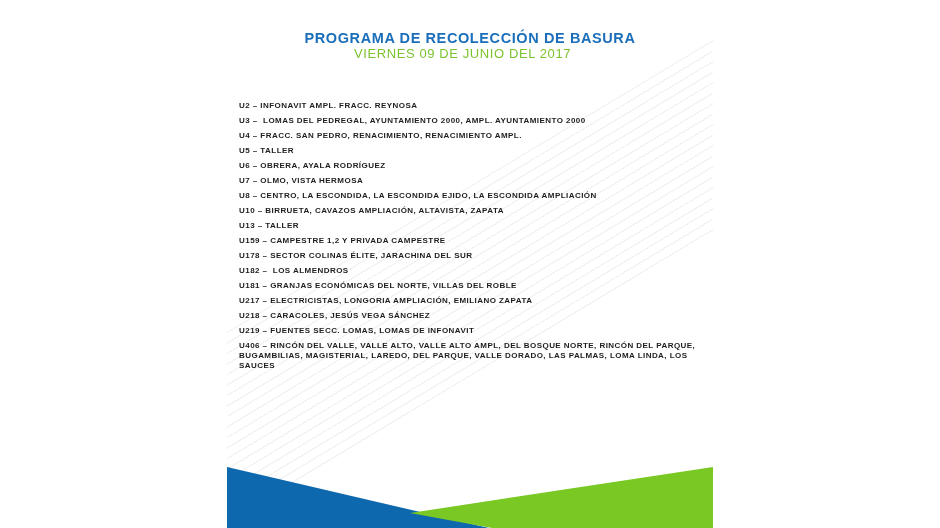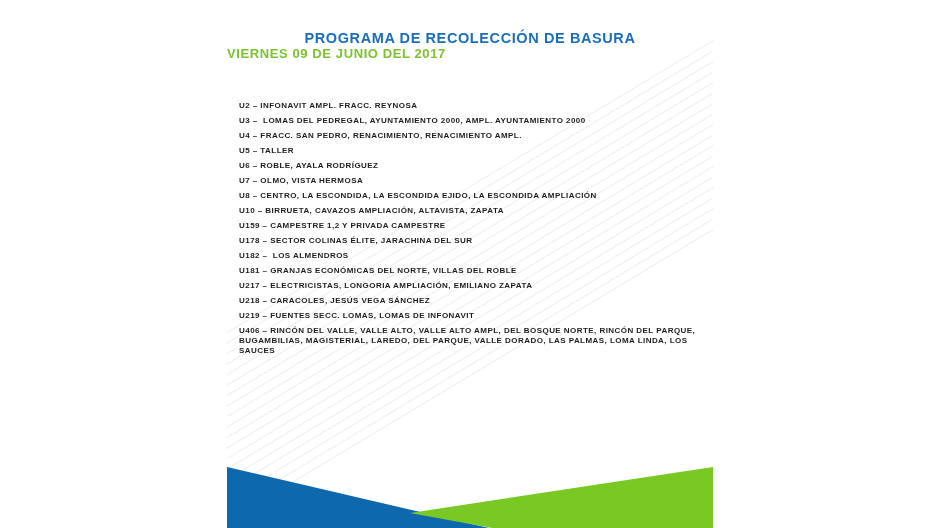--- a/index.html
+++ b/index.html
@@ -42,22 +42,23 @@
     top: 30px; left: 0; right: 0;
     text-align: center;
     font-size: 14.5px;
     font-weight: bold;
     letter-spacing: 0.6px;
     color: var(--title-blue);
   }
   .subtitle {
     position: absolute;
     top: 46px; left: 0; right: 15px;
+    text-align: center;
     font-size: 13px;
-    font-weight: bold;
+    font-weight: normal;
     letter-spacing: 0.6px;
     color: var(--date-green);
   }
   .route-list {
     position: absolute;
     top: 101px; left: 12px; right: 6px;
     list-style: none;
   }
   .route-list li {
     font-size: 8px;
@@ -87,24 +88,25 @@
 
     <div class="title">PROGRAMA DE RECOLECCIÓN DE BASURA</div>
 
     <div class="subtitle">VIERNES 09 DE JUNIO DEL 2017</div>
 
     <ul class="route-list">
       <li>U2 – INFONAVIT AMPL. FRACC. REYNOSA</li>
       <li>U3 –  LOMAS DEL PEDREGAL, AYUNTAMIENTO 2000, AMPL. AYUNTAMIENTO 2000</li>
       <li>U4 – FRACC. SAN PEDRO, RENACIMIENTO, RENACIMIENTO AMPL.</li>
       <li>U5 – TALLER</li>
-      <li>U6 – ROBLE, AYALA RODRÍGUEZ</li>
+      <li>U6 – OBRERA, AYALA RODRÍGUEZ</li>
       <li>U7 – OLMO, VISTA HERMOSA</li>
       <li>U8 – CENTRO, LA ESCONDIDA, LA ESCONDIDA EJIDO, LA ESCONDIDA AMPLIACIÓN</li>
       <li>U10 – BIRRUETA, CAVAZOS AMPLIACIÓN, ALTAVISTA, ZAPATA</li>
+      <li>U13 – TALLER</li>
       <li>U159 – CAMPESTRE 1,2 Y PRIVADA CAMPESTRE</li>
       <li>U178 – SECTOR COLINAS ÉLITE, JARACHINA DEL SUR</li>
       <li>U182 –  LOS ALMENDROS</li>
       <li>U181 – GRANJAS ECONÓMICAS DEL NORTE, VILLAS DEL ROBLE</li>
       <li>U217 – ELECTRICISTAS, LONGORIA AMPLIACIÓN, EMILIANO ZAPATA</li>
       <li>U218 – CARACOLES, JESÚS VEGA SÁNCHEZ</li>
       <li>U219 – FUENTES SECC. LOMAS, LOMAS DE INFONAVIT</li>
       <li>U406 – RINCÓN DEL VALLE, VALLE ALTO, VALLE ALTO AMPL, DEL BOSQUE NORTE, RINCÓN DEL PARQUE, BUGAMBILIAS, MAGISTERIAL, LAREDO, DEL PARQUE, VALLE DORADO, LAS PALMAS, LOMA LINDA, LOS SAUCES</li>
     </ul>
 

